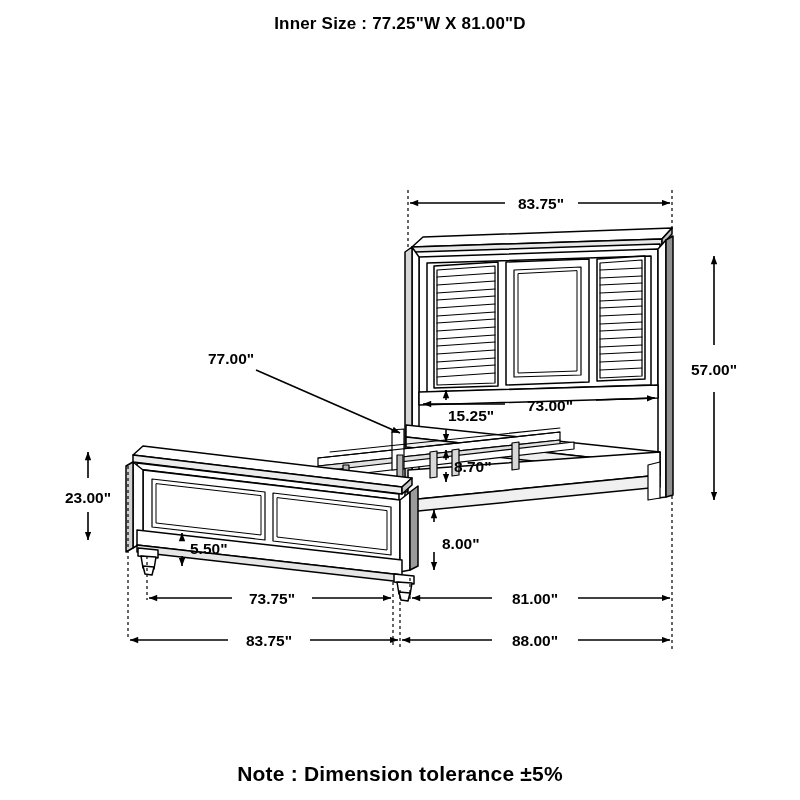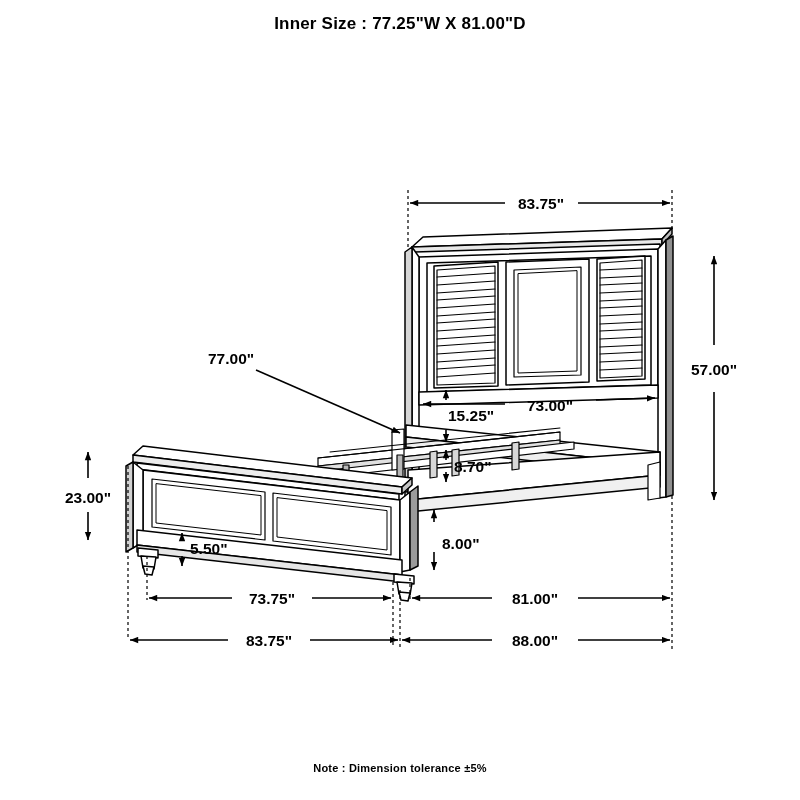--- a/index.html
+++ b/index.html
@@ -28,21 +28,21 @@
     font-weight: bold;
     color: #000;
   }
   #title {
     top: 14px;
     font-size: 17px;
     letter-spacing: 0.2px;
   }
   #note {
     top: 762px;
-    font-size: 11px;
+    font-size: 21px;
     letter-spacing: 0.2px;
   }
   svg#drawing {
     position: absolute;
     left: 0; top: 0;
     width: 800px;
     height: 800px;
   }
   .dimtext {
     font-family: "Liberation Sans", sans-serif;

